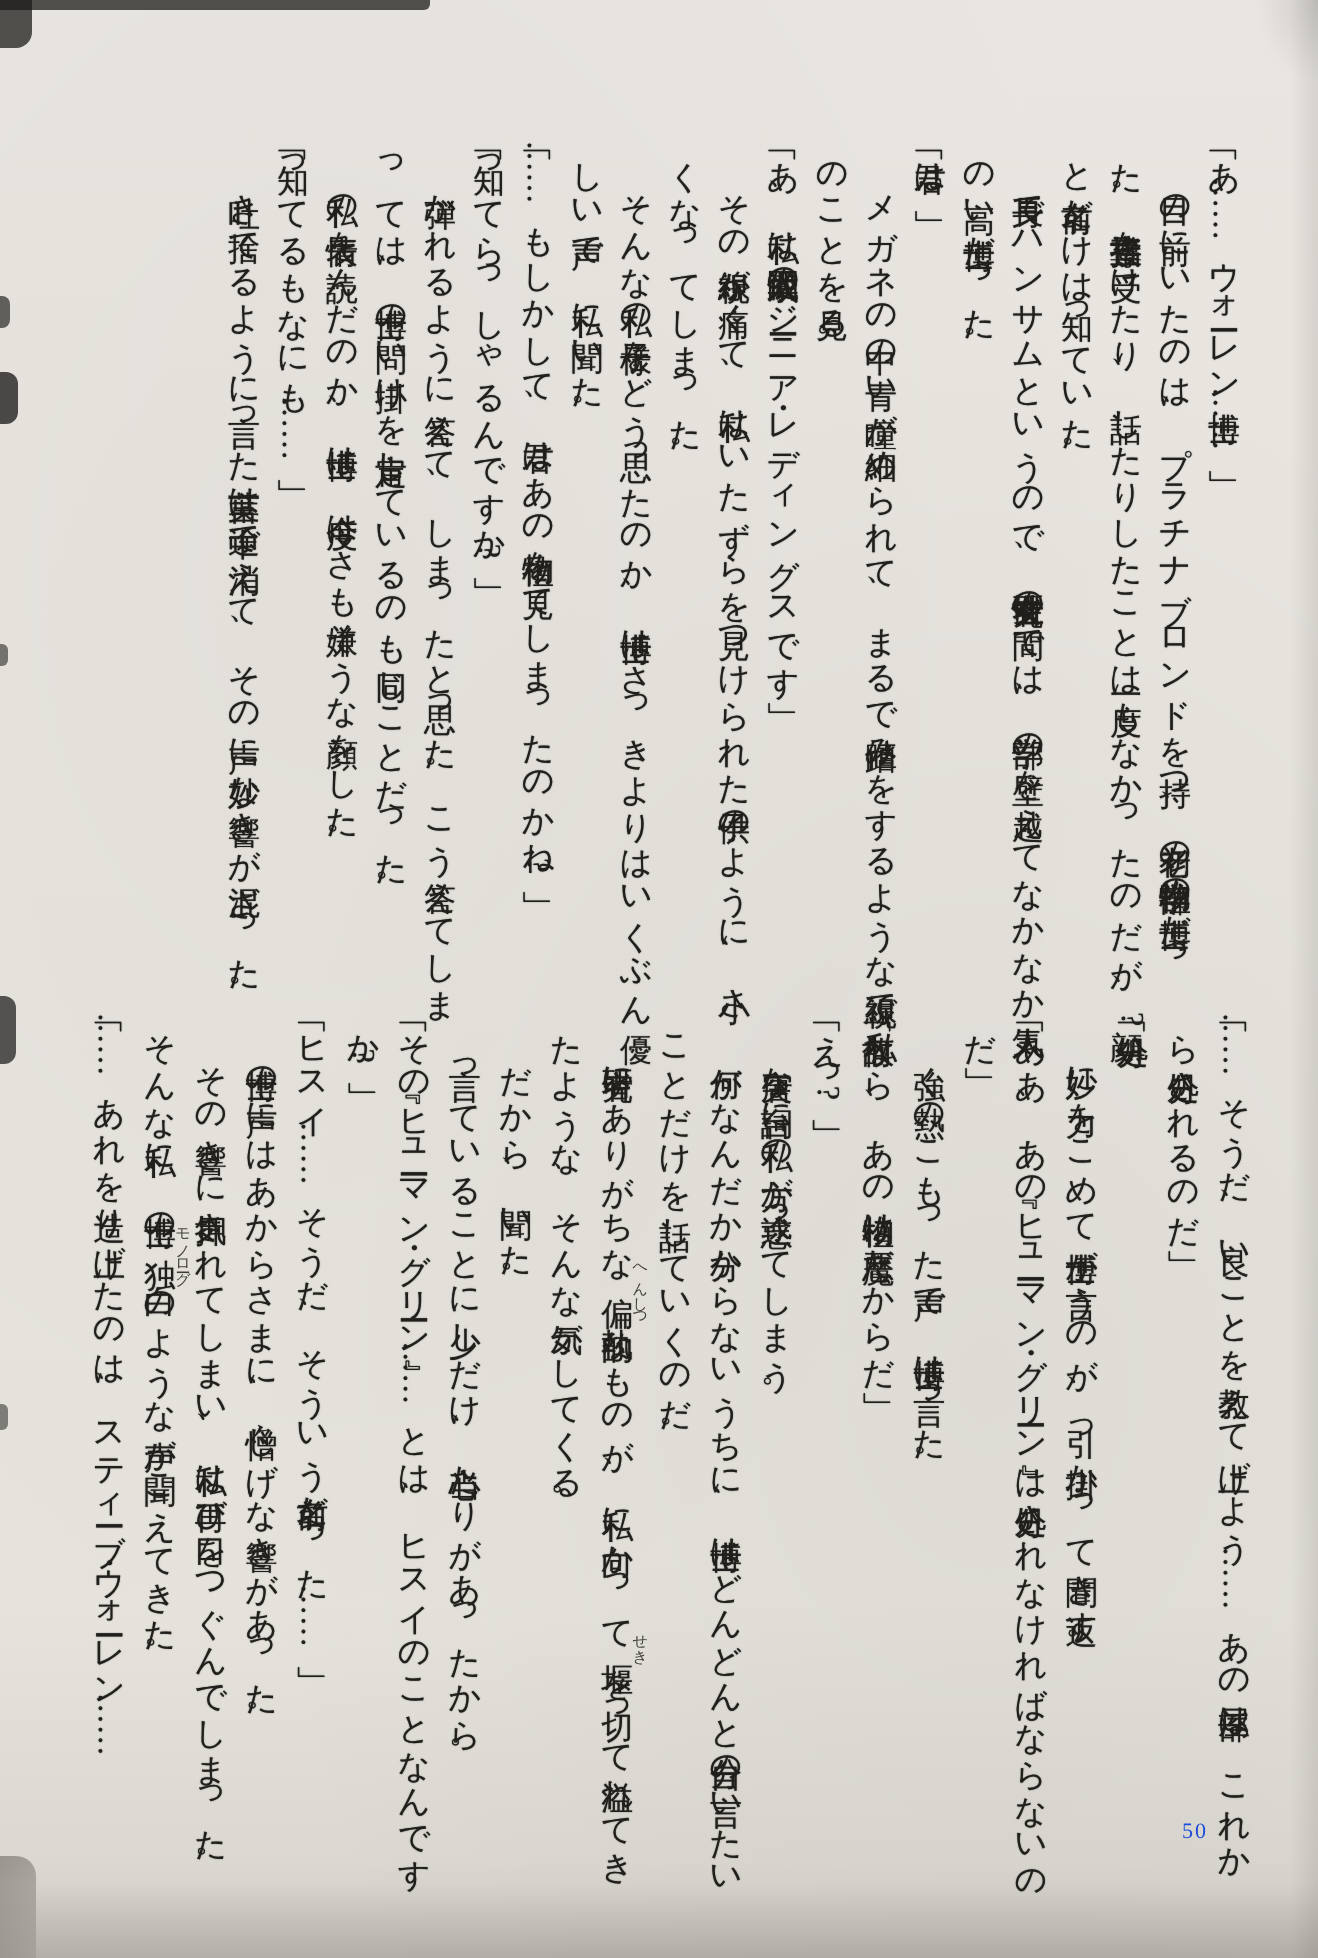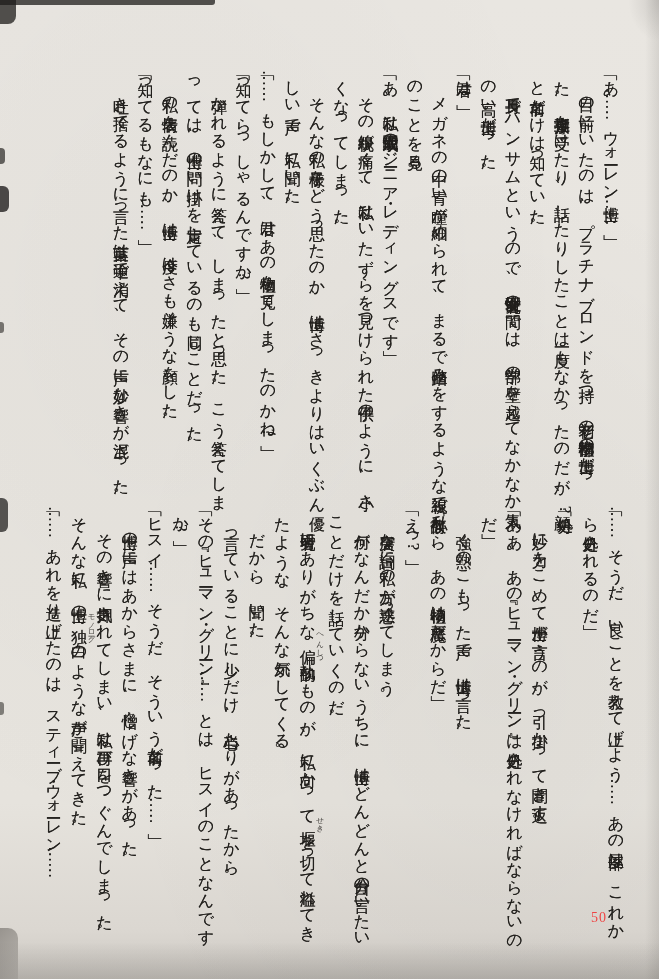--- a/index.html
+++ b/index.html
@@ -54,22 +54,22 @@
     letter-spacing: -1px;
     text-shadow: none;
     opacity: 0.85;
   }
 
   
   #page-number {
     position: absolute;
     left: 591px;
     top: 910px;
-    font-size: 14px;
-    color: #ef4444;
+    font-size: 11px;
+    color: #1d4ed8;
     letter-spacing: 1px;
   }
 
   
   .artifact { position: absolute; pointer-events: none; }
   .a-top-strip   { left: 0; top: 0; width: 215px; height: 5px; background: #2a2825; opacity: 0.8; border-radius: 0 0 3px 0; }
   .a-top-corner  { left: 0; top: 0; width: 16px; height: 24px; background: #1e1c1a; opacity: 0.75; border-radius: 0 0 8px 0; }
   .a-left-1 { left: 0; top: 148px; width: 5px;  height: 16px; background: #2a2825; opacity: .7; border-radius: 0 4px 4px 0; }
   .a-left-2 { left: 0; top: 186px; width: 9px;  height: 26px; background: #232120; opacity: .8; border-radius: 0 6px 6px 0; }
   .a-left-3 { left: 0; top: 322px; width: 4px;  height: 11px; background: #2a2825; opacity: .6; border-radius: 0 3px 3px 0; }

